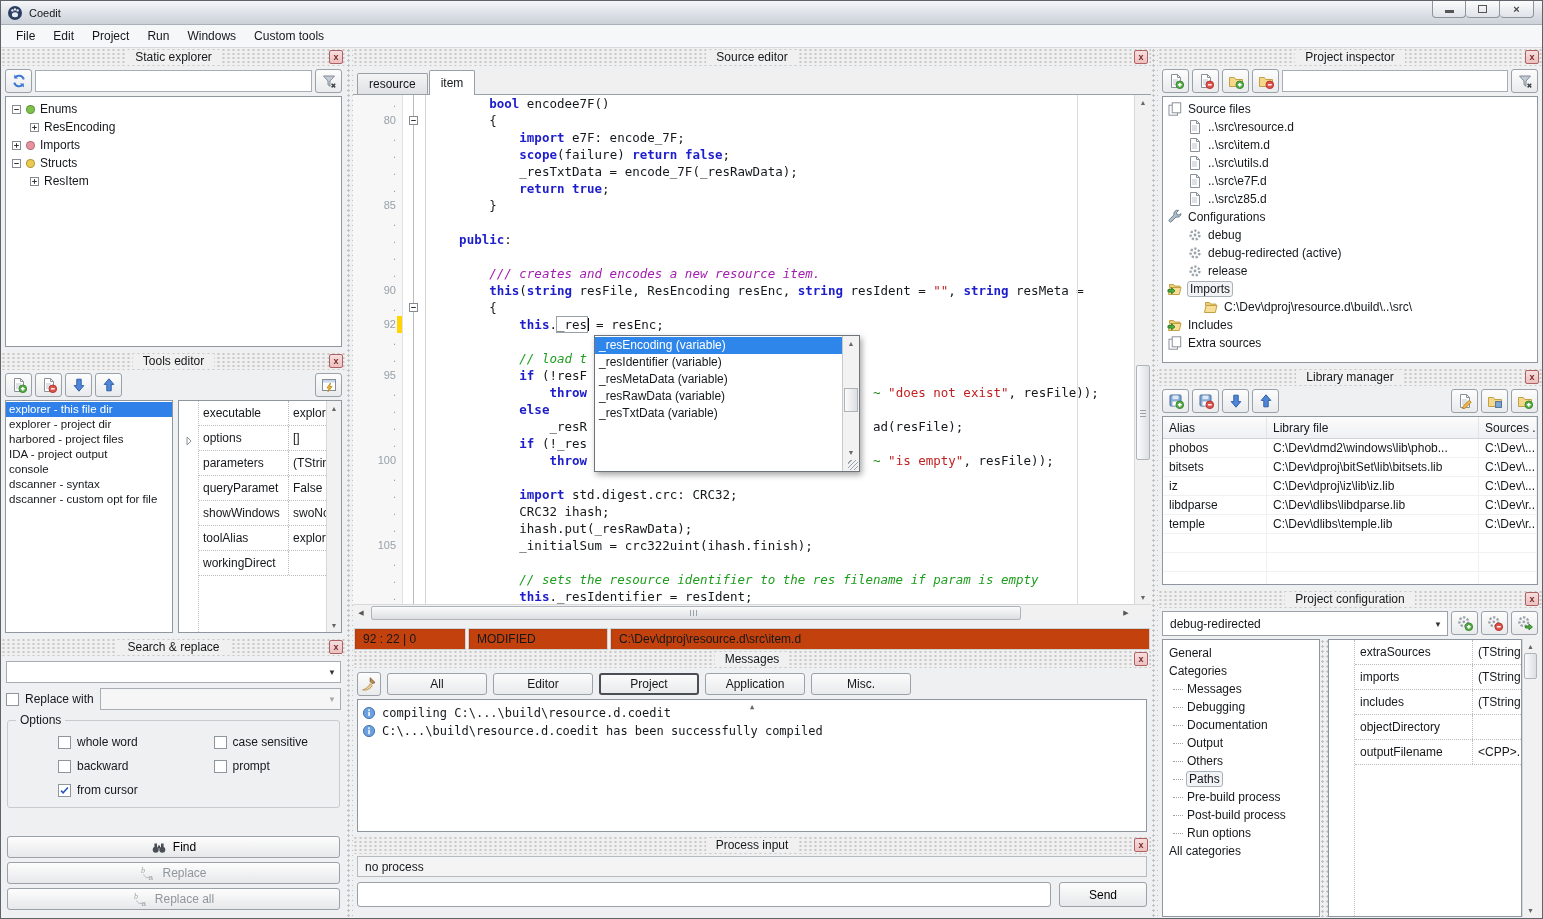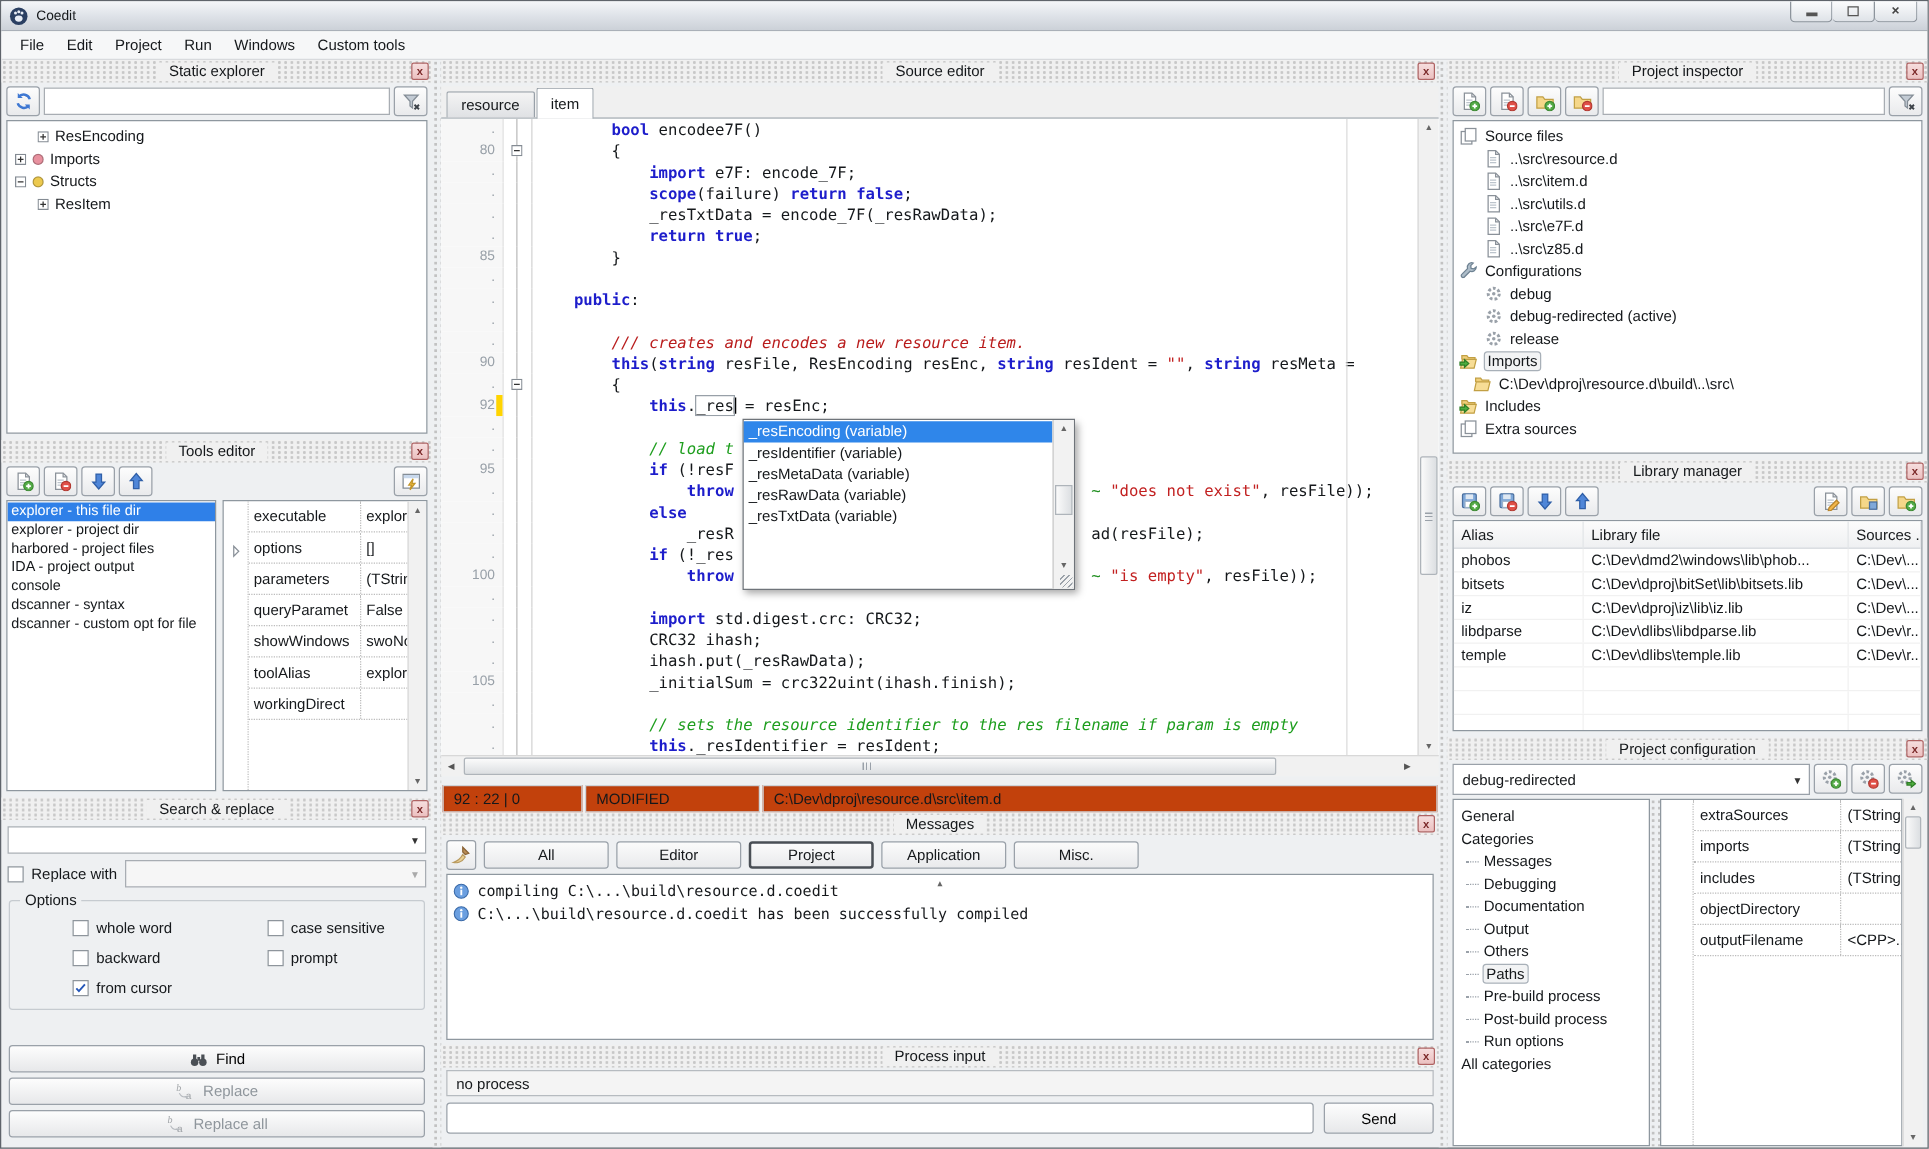--- a/index.html
+++ b/index.html
@@ -101,21 +101,21 @@
   .cl { display:flex; height:17px; }
   .ln { width:50px; flex:0 0 50px; text-align:right; padding-right:6px; color:#98a0a8; font-size:11px; line-height:17px;
     background:#f7f7f7; border-right:1px solid #e2e2e2; position:relative; }
   .lnmark { position:absolute; right:0; top:0; width:5px; height:17px; background:#ffd400; }
   .fold { width:22px; flex:0 0 22px; position:relative; }
   .fold::before { content:""; position:absolute; left:10px; top:0; bottom:0; border-left:1px solid #bcbcbc; }
   .fold .exp { position:absolute; left:6px; top:4px; background:#fff; }
   .ct { flex:1; white-space:pre; font:12.5px/17px "DejaVu Sans Mono", monospace; padding-left:3px; border-left:1px solid #d4d4d4; overflow:hidden; }
   .tk-k { color:#1d1dcb; font-weight:bold; }
   .tk-s { color:#c22020; }
-  .tk-c1 { color:#b91c1c; font-style:italic; }
+  .tk-c1 { color:#a21caf; font-style:italic; }
   .tk-c2 { color:#1e9e1e; font-style:italic; }
   .tk-o { color:#1e8e1e; }
   .tk-x { outline:1px solid #98a0a8; }
   .caret { display:inline-block; width:1.5px; height:13px; background:#000; vertical-align:-2px; }
   .marginline { position:absolute; left:724px; top:0; bottom:0; width:1px; background:#dcdcdc; }
   .vscroll { position:absolute; right:0; top:0; bottom:0; width:17px; background:#f1f1f1; border-left:1px solid #d8d8d8; }
   .vs-thumb { position:absolute; left:1px; right:1px; top:270px; height:95px; background:linear-gradient(90deg,#fbfbfb,#dcdfe2);
     border:1px solid #aeb4ba; border-radius:2px; }
   .vs-grip { position:absolute; left:3px; right:3px; top:44px; height:8px;
     background:repeating-linear-gradient(#9aa1a9 0 1px, transparent 1px 3px); }
@@ -239,20 +239,28 @@
         <button class="ibtn">
             <span id="i-filter1">
               <svg class="ic" width="16" height="16" viewBox="0 0 16 16">
                 <path d="M2.5 3h11L9 8v5.3L7 11.8V8z" fill="#c3cbd4" stroke="#848d96"></path>
                 <path d="M10.6 10.8l3.6 3.6M14.2 10.8l-3.6 3.6" stroke="#3c4248" stroke-width="1.5"></path>
               </svg>
             </span>
           </button>
       </div>
       <div class="tree whitebox" id="se-tree">
+          <div class="trow" style="padding-left: 6px;">
+            <svg class="exp" width="9" height="9" viewBox="0 0 9 9">
+              <rect x="0.5" y="0.5" width="8" height="8" fill="#fff" stroke="#848b93"></rect>
+              <path d="M2.2 4.5h4.6" stroke="#333"></path>
+            </svg>
+            <span class="dot" style="background:#7cc24a"></span>
+            <span class="tlab">Enums</span>
+          </div>
           <div class="trow" style="padding-left: 24px;">
             <svg class="exp" width="9" height="9" viewBox="0 0 9 9">
               <rect x="0.5" y="0.5" width="8" height="8" fill="#fff" stroke="#848b93"></rect>
               <path d="M2.2 4.5h4.6" stroke="#333"></path>
               <path d="M4.5 2.2v4.6" stroke="#333"></path>
             </svg>
             <span class="tlab">ResEncoding</span>
           </div>
           <div class="trow" style="padding-left: 6px;">
             <svg class="exp" width="9" height="9" viewBox="0 0 9 9">
@@ -880,21 +888,21 @@
             <span class="tlab">release</span>
           </div>
           <div class="trow" style="padding-left: 4px;">
             <svg class="ic" width="16" height="16" viewBox="0 0 16 16">
               <path d="M2.5 6.5v-3h4l1.2 1.6H13v1.4" fill="#f0cf7a" stroke="#c2a044"></path>
               <path d="M1.5 13.5 3 6.5h11l-1.7 7z" fill="#f7dd96" stroke="#c2a044"></path>
               <path d="M1 8.6h3.6V6.8l3.4 3-3.4 3v-1.8H1z" fill="#4fae3f" stroke="#2f7f26"></path>
             </svg>
             <span class="tlab focused">Imports</span>
           </div>
-          <div class="trow" style="padding-left: 15px;">
+          <div class="trow" style="padding-left: 40px;">
             <svg class="ic" width="16" height="16" viewBox="0 0 16 16">
               <path d="M2.5 6.5v-3h4l1.2 1.6H13v1.4" fill="#f0cf7a" stroke="#c2a044"></path>
               <path d="M1.5 13.5 3 6.5h11l-1.7 7z" fill="#f7dd96" stroke="#c2a044"></path>
             </svg>
             <span class="tlab">C:\Dev\dproj\resource.d\build\..\src\</span>
           </div>
           <div class="trow" style="padding-left: 4px;">
             <svg class="ic" width="16" height="16" viewBox="0 0 16 16">
               <path d="M2.5 6.5v-3h4l1.2 1.6H13v1.4" fill="#f0cf7a" stroke="#c2a044"></path>
               <path d="M1.5 13.5 3 6.5h11l-1.7 7z" fill="#f7dd96" stroke="#c2a044"></path>

